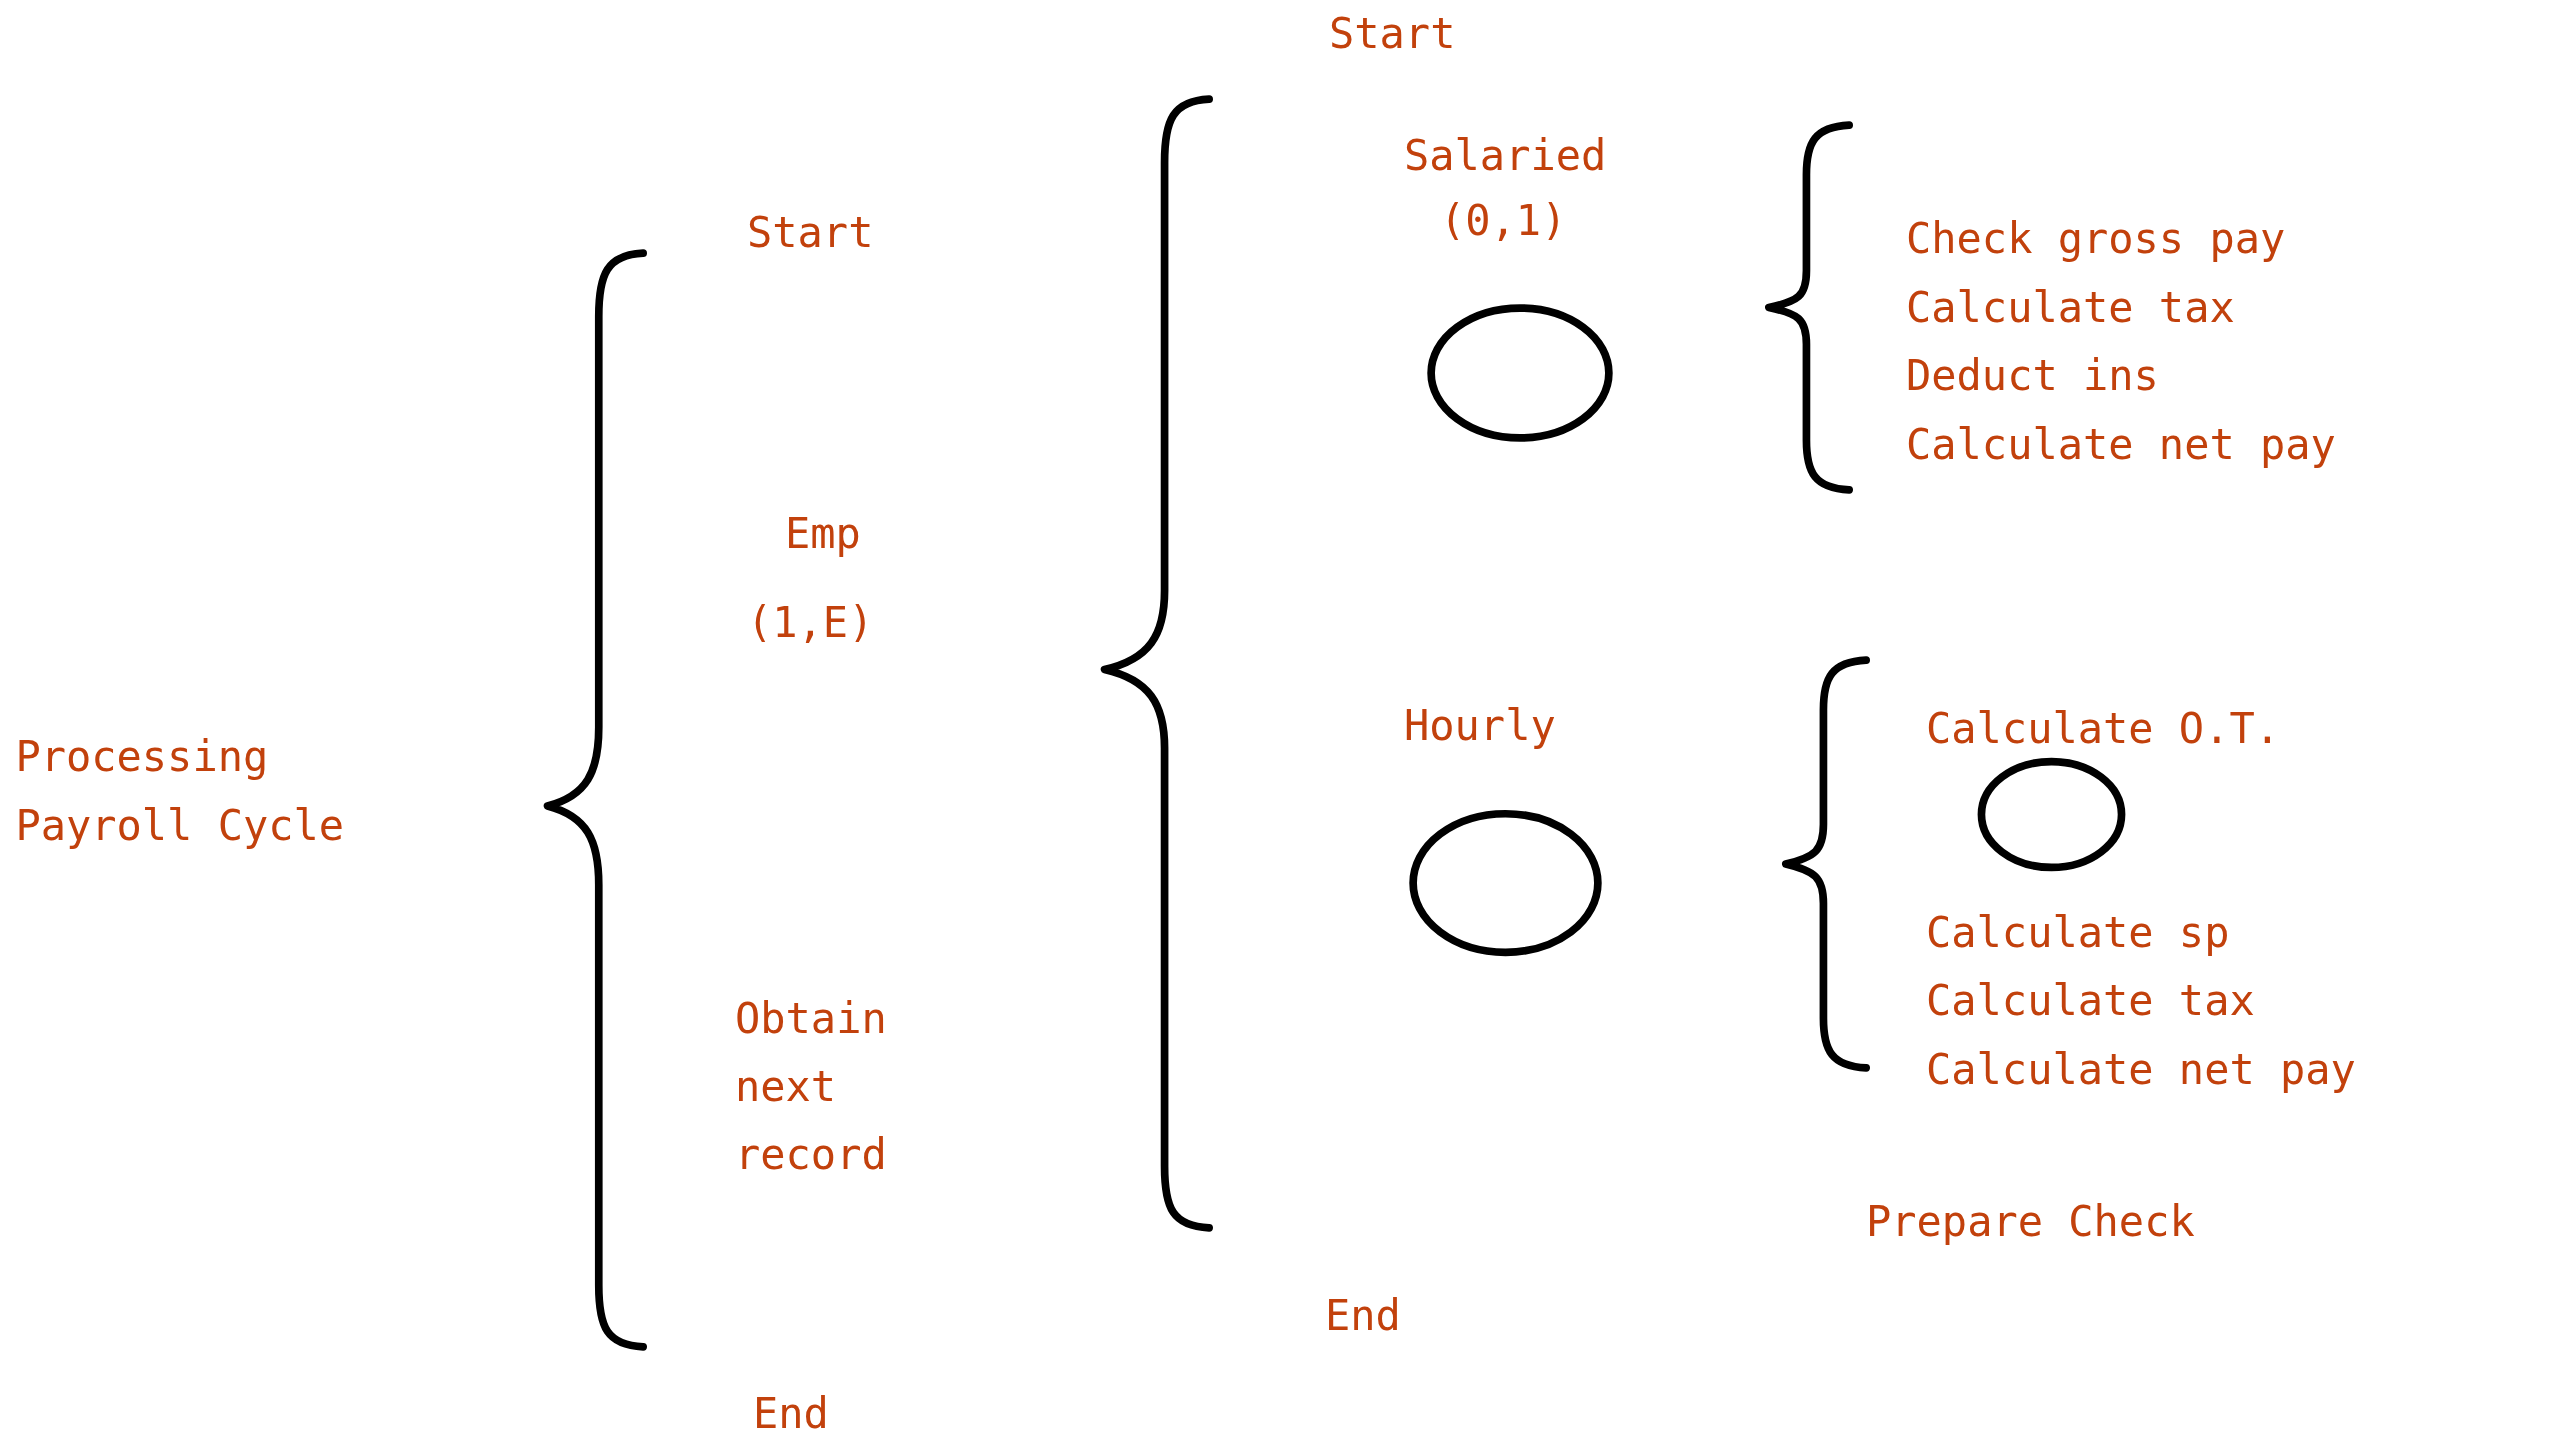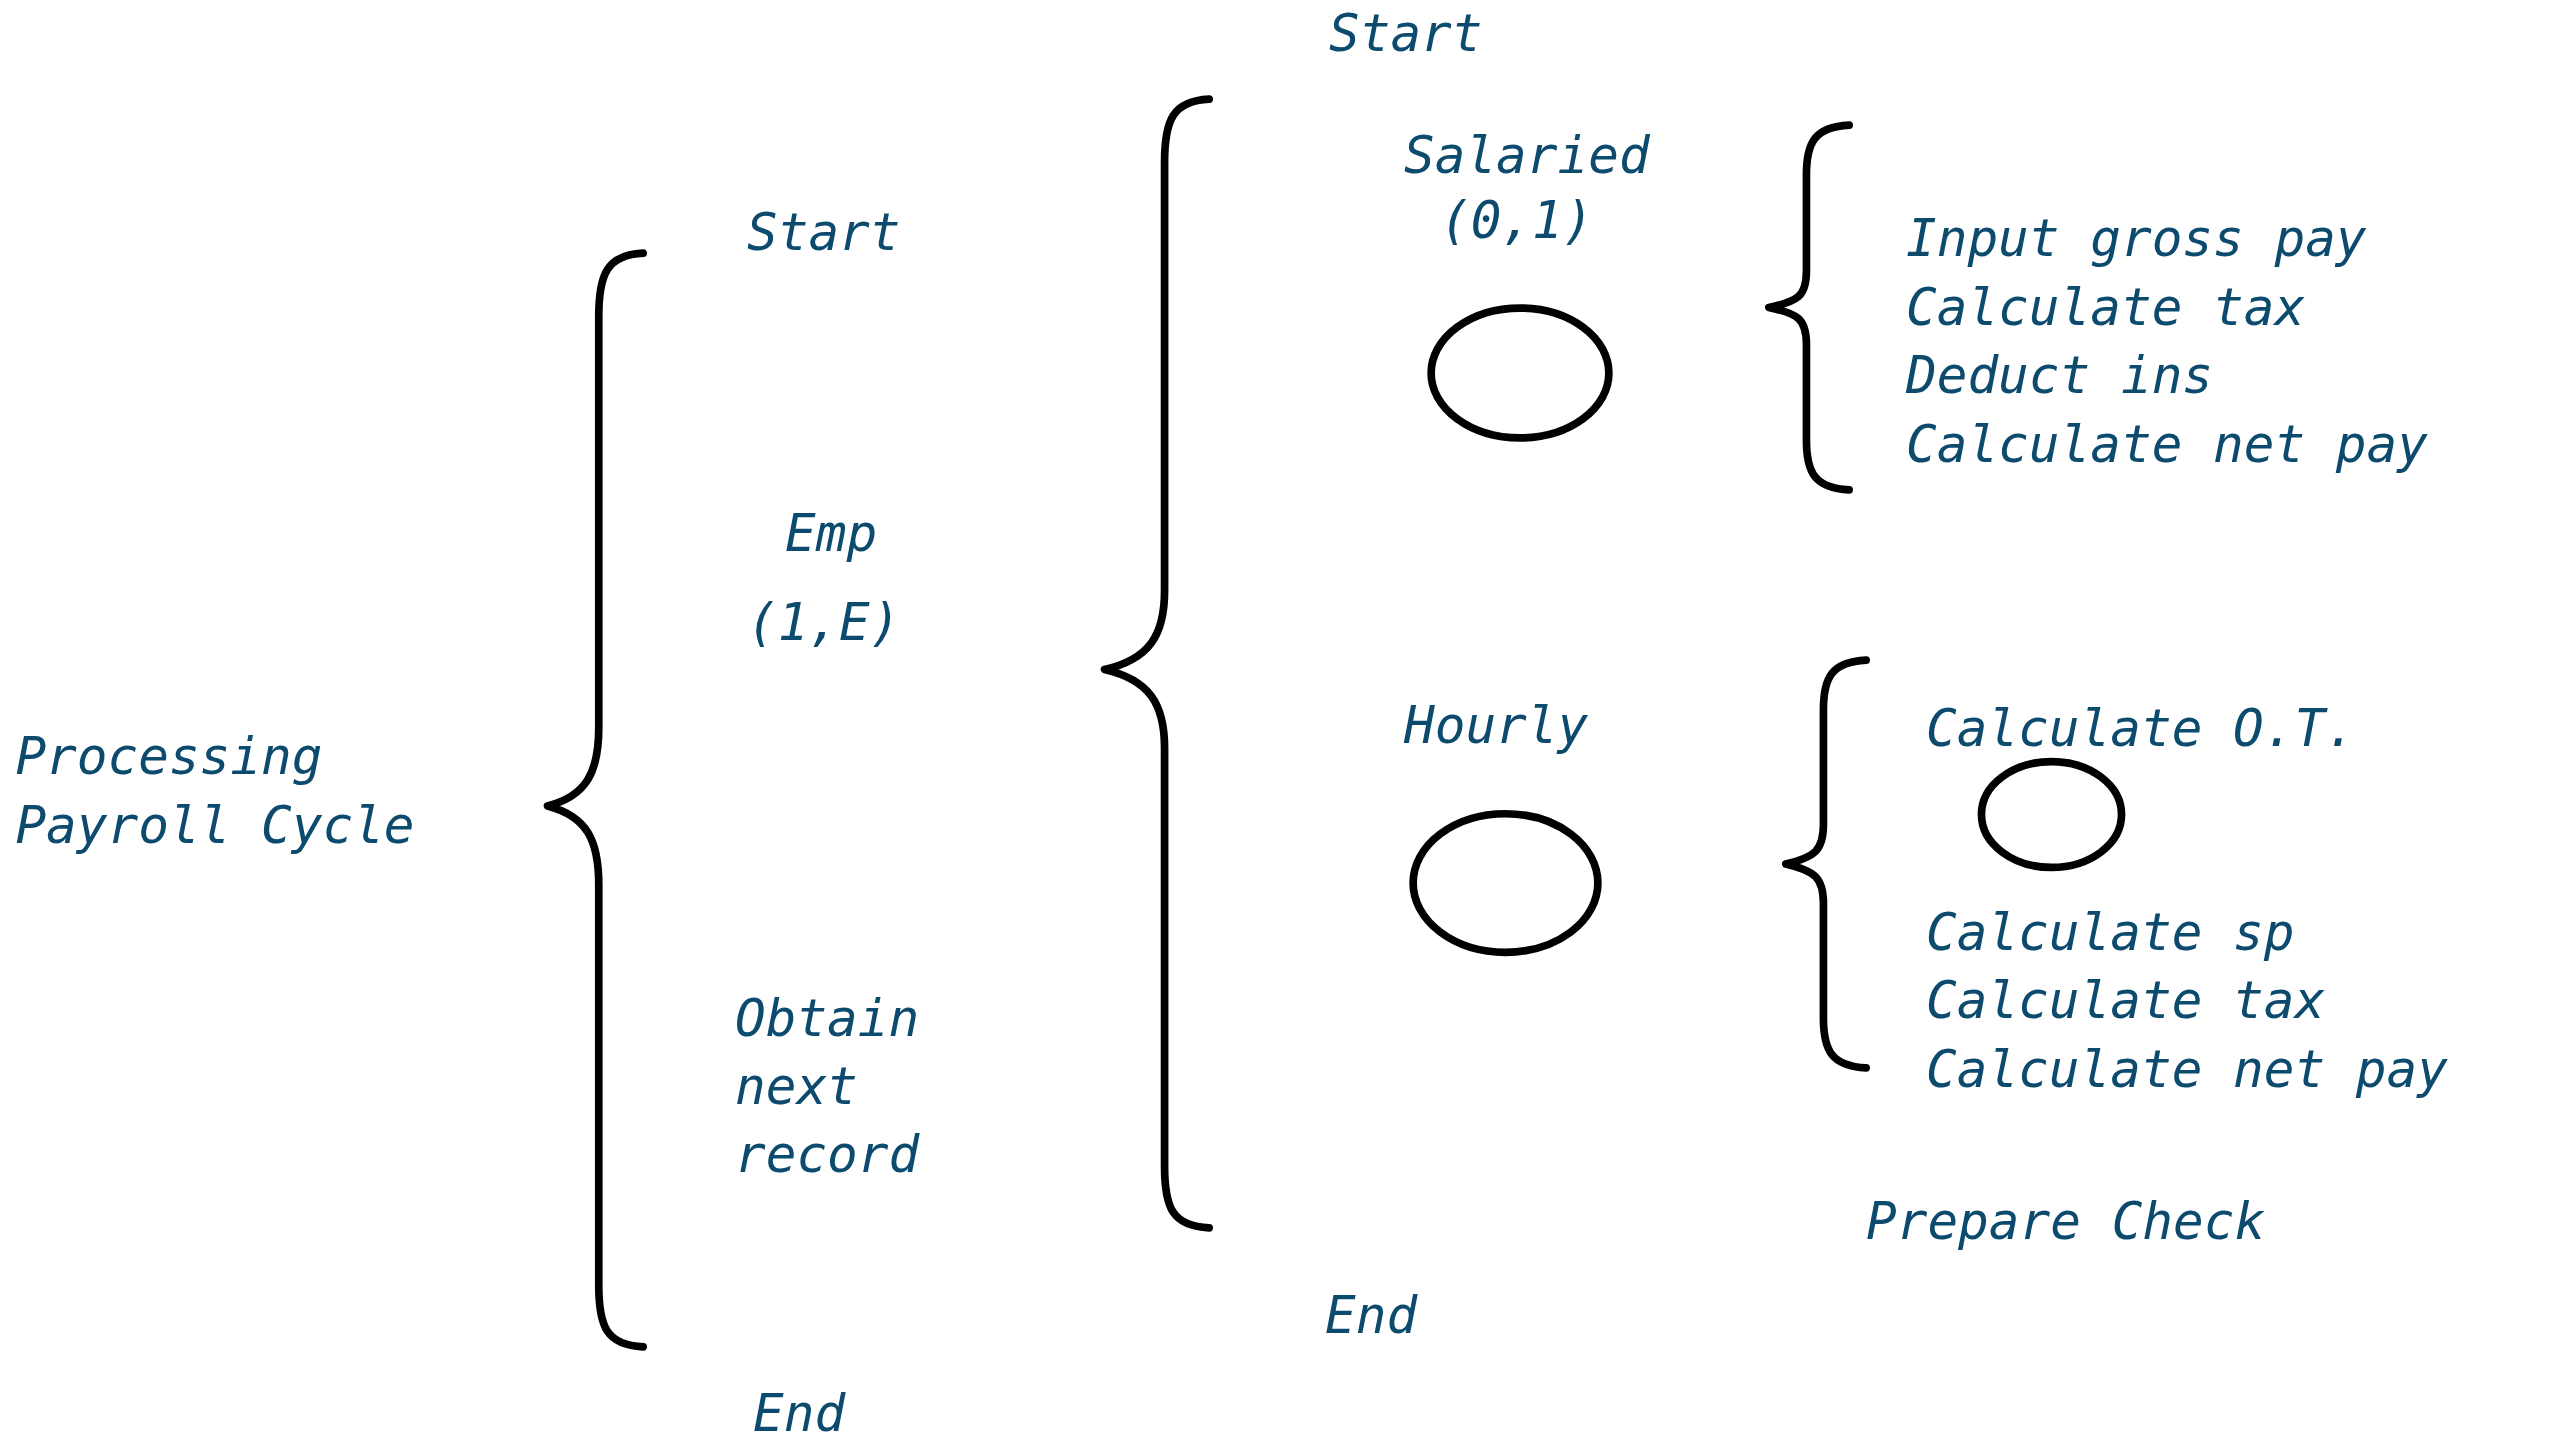--- a/index.html
+++ b/index.html
@@ -10,27 +10,26 @@
   #canvas {
     position: relative;
     width: 2550px;
     height: 1455px;
     background: #ffffff;
     overflow: hidden;
     font-family: "DejaVu Sans Mono", "Liberation Mono", monospace;
   }
   .lbl {
     position: absolute;
-    color: #0c4a6e;
+    color: #c2410c;
     font-family: "DejaVu Sans Mono", "Liberation Mono", monospace;
-    font-size: 51px;
+    font-size: 42px;
     line-height: 68px;
     white-space: pre;
     letter-spacing: 0px;
-    font-style: italic;
   }
   .brace-svg {
     position: absolute;
     overflow: visible;
   }
   .brace-path {
     fill: none;
     stroke: #000000;
     stroke-width: 9;
     stroke-linecap: round;
@@ -111,21 +110,21 @@
       M 102 6
       C 62 8 52 26 52 64
       L 52 176
       C 52 206 42 212 8 219
       C 42 226 52 232 52 262
       L 52 374
       C 52 412 62 430 102 432
     "></path>
   </svg>
 
-  <div class="lbl" style="left:1906px; top:205px;">Input gross pay</div>
+  <div class="lbl" style="left:1906px; top:205px;">Check gross pay</div>
   <div class="lbl" style="left:1906px; top:274px;">Calculate tax</div>
   <div class="lbl" style="left:1906px; top:342px;">Deduct ins</div>
   <div class="lbl" style="left:1906px; top:411px;">Calculate net pay</div>
 
   <svg class="brace-svg" style="left:1779px; top:655px; width:94px; height:418px;" viewBox="0 0 110 488" preserveAspectRatio="none">
     <path class="brace-path" d="
       M 102 6
       C 62 8 52 26 52 64
       L 52 198
       C 52 228 42 236 8 244

